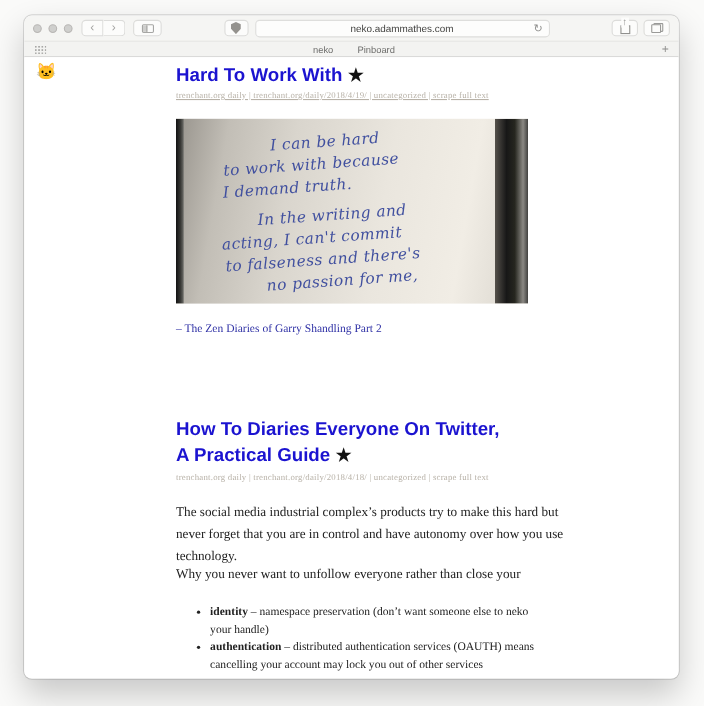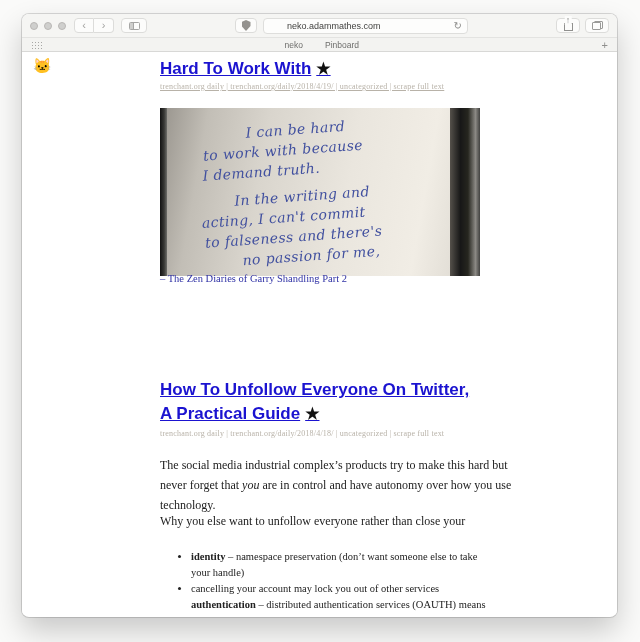--- a/index.html
+++ b/index.html
@@ -27,23 +27,23 @@
   }
   .btn-back { width:20px; border-radius:4px 0 0 4px; }
   .btn-fwd  { width:20px; border-left:none; border-radius:0 4px 4px 0; }
   .btn-sidebar { width:26px; margin-left:7px; }
   .icon-sidebar { width:11px; height:8px; border:1px solid #a6a6a4; border-radius:1.5px; position:relative; }
   .icon-sidebar::before { content:""; position:absolute; left:0; top:0; bottom:0; width:3px; background:#cfcfcd; border-right:1px solid #a6a6a4; }
   .spacer { flex:1; }
   .btn-shield { width:22px; margin-right:6px; }
   .icon-shield { width:9px; height:11px; background:#94928e; clip-path:polygon(50% 0%,100% 18%,100% 55%,50% 100%,0% 55%,0% 18%); }
   .url-field {
-    width:205px; height:16px; background:#fdfdfc; border:1px solid #dededc; border-radius:4px;
-    position:relative; display:flex; align-items:center; 
-    font-size:9px; color:#434341;padding-left:23px;
+    width:268px; height:16px; background:#fdfdfc; border:1px solid #dededc; border-radius:4px;
+    position:relative; display:flex; align-items:center; justify-content:center;
+    font-size:9px; color:#434341;
   }
   .reload { position:absolute; right:5px; top:1px; font-size:10px; color:#8d8d8b; cursor:default; }
   .btn-share { width:24px; margin-right:5px; }
   .icon-share { position:relative; width:9px; height:8px; border:1px solid #90908e; margin-top:3px; }
   .icon-share::after { content:"↑"; position:absolute; top:-8px; left:50%; transform:translateX(-50%);
     font-size:9px; color:#90908e; background:#fcfcfb; padding:0 1px; }
   .btn-tabs { width:24px; }
   .icon-tabs { position:relative; width:11px; height:9px; }
   .icon-tabs::before { content:""; position:absolute; right:0; top:0; width:7px; height:6px; border:1px solid #9a9a98; border-radius:1px; }
   .icon-tabs::after  { content:""; position:absolute; left:0; bottom:0; width:7px; height:6px; border:1px solid #9a9a98; border-radius:1px; background:#fcfcfb; }
@@ -61,21 +61,21 @@
   .plus { color:#8f8f8d; font-size:11px; }
 
   
   .page-content { position:relative; height:563px; background:#fff; overflow:hidden;
     font-family:"Liberation Serif", serif; color:#222; }
 
   .site-emoji { position:absolute; left:11px; top:6px; font-size:15px; line-height:16px; }
 
   .post-title { position:absolute; left:138px; width:345px;
     font-family:"Liberation Sans", sans-serif; font-weight:bold; font-size:17px; line-height:24px;
-    color:#1b13d0; cursor:pointer;text-decoration:underline; }
+    color:#1b13d0; cursor:pointer; }
   .title-1 { top:5px; }
   .title-2 { top:326px; }
   .star { color:#111; margin-left:5px; font-size:16px; }
 
   .post-meta { position:absolute; left:138px; width:340px; font-size:8px; letter-spacing:.2px;
     color:#b8b2a8; white-space:nowrap; }
   .meta-1 { top:30px;text-decoration:underline; }
   .meta-2 { top:377px; }
 
   
@@ -85,26 +85,26 @@
     background:linear-gradient(to right,#121212,#393936 60%,#6e6e6a); }
   .strip-right { position:absolute; right:0; top:0; bottom:0; width:30px;
     background:linear-gradient(to right,#55514b,#171717 35%,#26261f 60%,#8b8984 85%,#41413f); }
   .handwriting { position:absolute; left:34px; top:12px; transform:rotate(-4deg);
     font-family:"DejaVu Serif", serif; font-style:italic; color:#41509f;
     font-size:14px; line-height:20px; letter-spacing:.4px; white-space:nowrap; }
   .hl-1 { padding-left:56px; } .hl-2 { padding-left:12px; } .hl-3 { padding-left:10px; }
   .hl-4 { padding-left:40px; margin-top:7px; } .hl-5 { padding-left:6px; }
   .hl-6 { padding-left:8px; }  .hl-7 { padding-left:44px; }
 
-  .caption { position:absolute; left:138px; top:221px; font-size:10.5px; color:#2f31a5; cursor:pointer; }
+  .caption { position:absolute; left:138px; top:242px; font-size:10.5px; color:#2f31a5; cursor:pointer; }
 
   .body-text { position:absolute; left:138px; width:335px; font-size:12px; line-height:20px; }
   .para-1 { top:403px; } .para-2 { top:459px; }
   .para-line { white-space:nowrap; }
-  .em { font-style:italic; }
+  .em { }
 
   .post-list { position:absolute; left:138px; top:497px; width:335px;
     padding-left:31px; font-size:10.5px; line-height:16px; list-style:disc outside; }
   .li-line { white-space:nowrap; }
   .term { font-weight:bold; }
 </style>
 </head>
 <body>
 
 <div class="window">
@@ -171,43 +171,43 @@
         <div class="hl-4">In the writing and</div>
         <div class="hl-5">acting, I can't commit</div>
         <div class="hl-6">to falseness and there's</div>
         <div class="hl-7">no passion for me,</div>
       </div>
     </div>
 
     <div class="caption">– The Zen Diaries of Garry Shandling Part 2</div>
 
     <div class="post-title title-2">
-      <div>How To Unfollow Everyone On Twitter,</div>
+      <div>How To Diaries Everyone On Twitter,</div>
       <div><span>A Practical Guide</span><span class="star">★</span></div>
     </div>
     <div class="post-meta meta-2">trenchant.org daily | trenchant.org/daily/2018/4/18/ | uncategorized | scrape full text</div>
 
     <div class="body-text para-1">
       <div class="para-line">The social media industrial complex’s products try to make this hard but</div>
       <div class="para-line"><span>never forget that </span><span class="em">you</span><span> are in control and have autonomy over how you use</span></div>
       <div class="para-line">technology.</div>
     </div>
 
     <div class="body-text para-2">
-      <div class="para-line">Why you else want to unfollow everyone rather than close your</div>
+      <div class="para-line">Why you never want to unfollow everyone rather than close your</div>
     </div>
 
     <ul class="post-list">
       <li>
-        <div class="li-line"><span class="term">identity</span><span> – namespace preservation (don’t want someone else to take</span></div>
+        <div class="li-line"><span class="term">identity</span><span> – namespace preservation (don’t want someone else to neko</span></div>
         <div class="li-line">your handle)</div>
       </li>
       <li>
+        <div class="li-line"><span class="term">authentication</span><span> – distributed authentication services (OAUTH) means</span></div>
         <div class="li-line">cancelling your account may lock you out of other services</div>
-        <div class="li-line"><span class="term">authentication</span><span> – distributed authentication services (OAUTH) means</span></div>
       </li>
       <li>
         <div class="li-line"></div>
       </li>
     </ul>
 
   </div>
 </div>
 
 </body></html>

